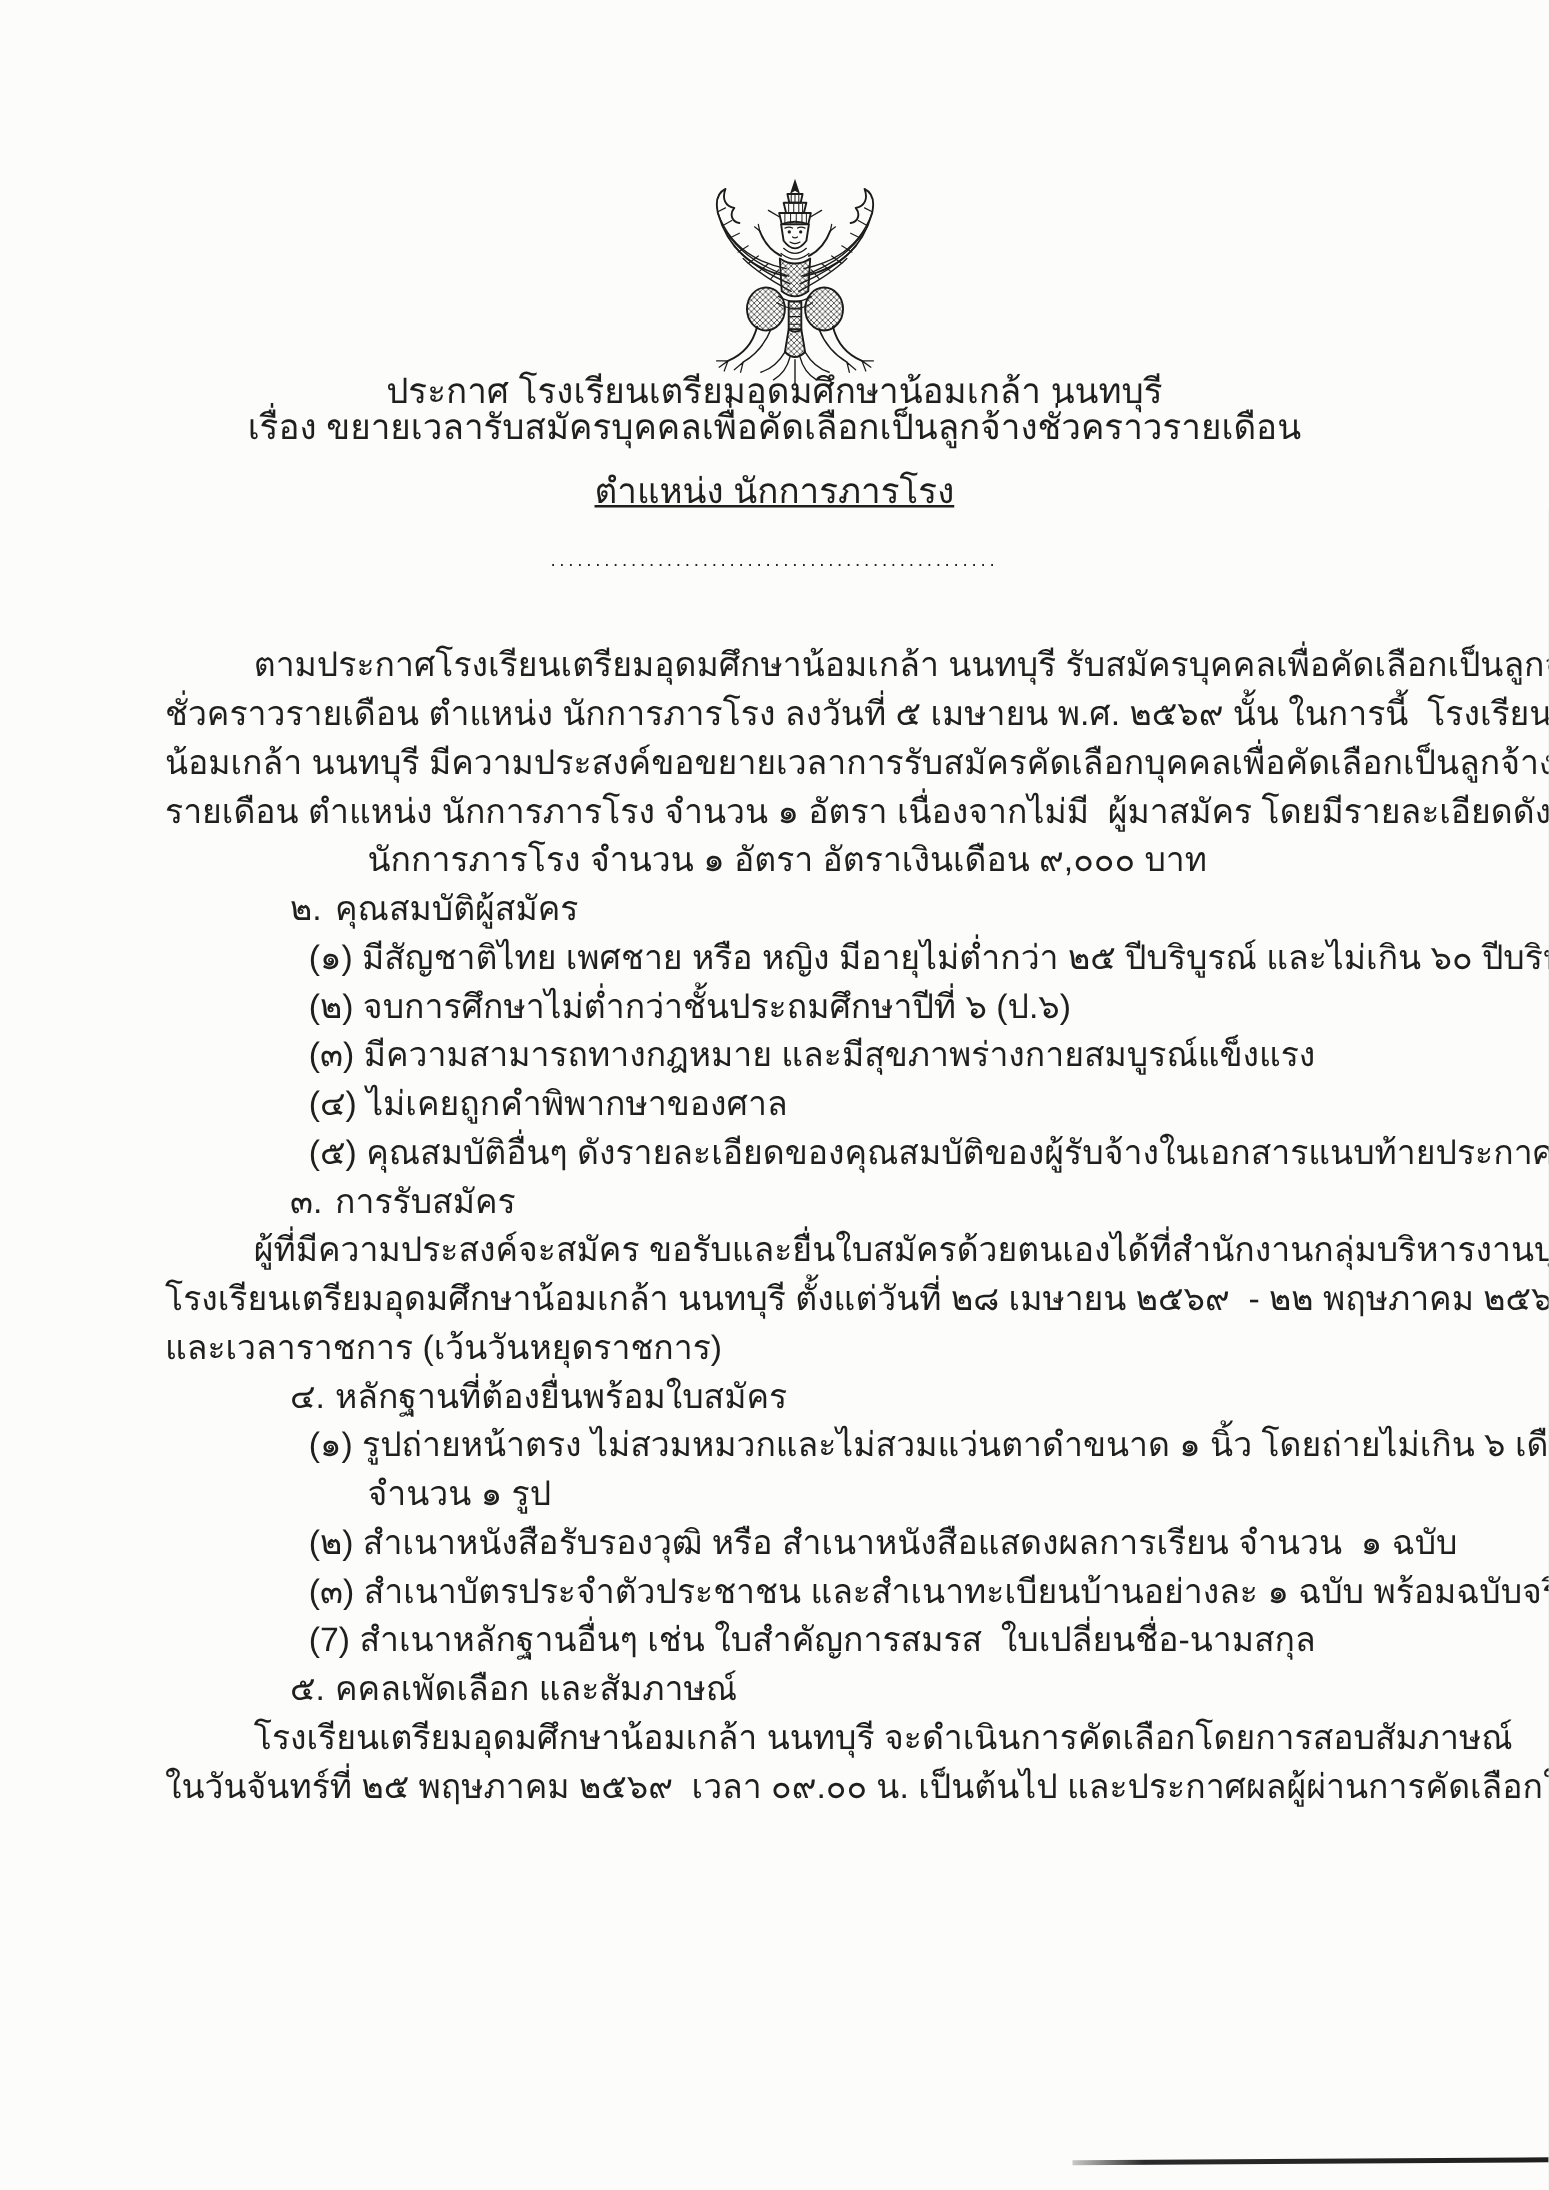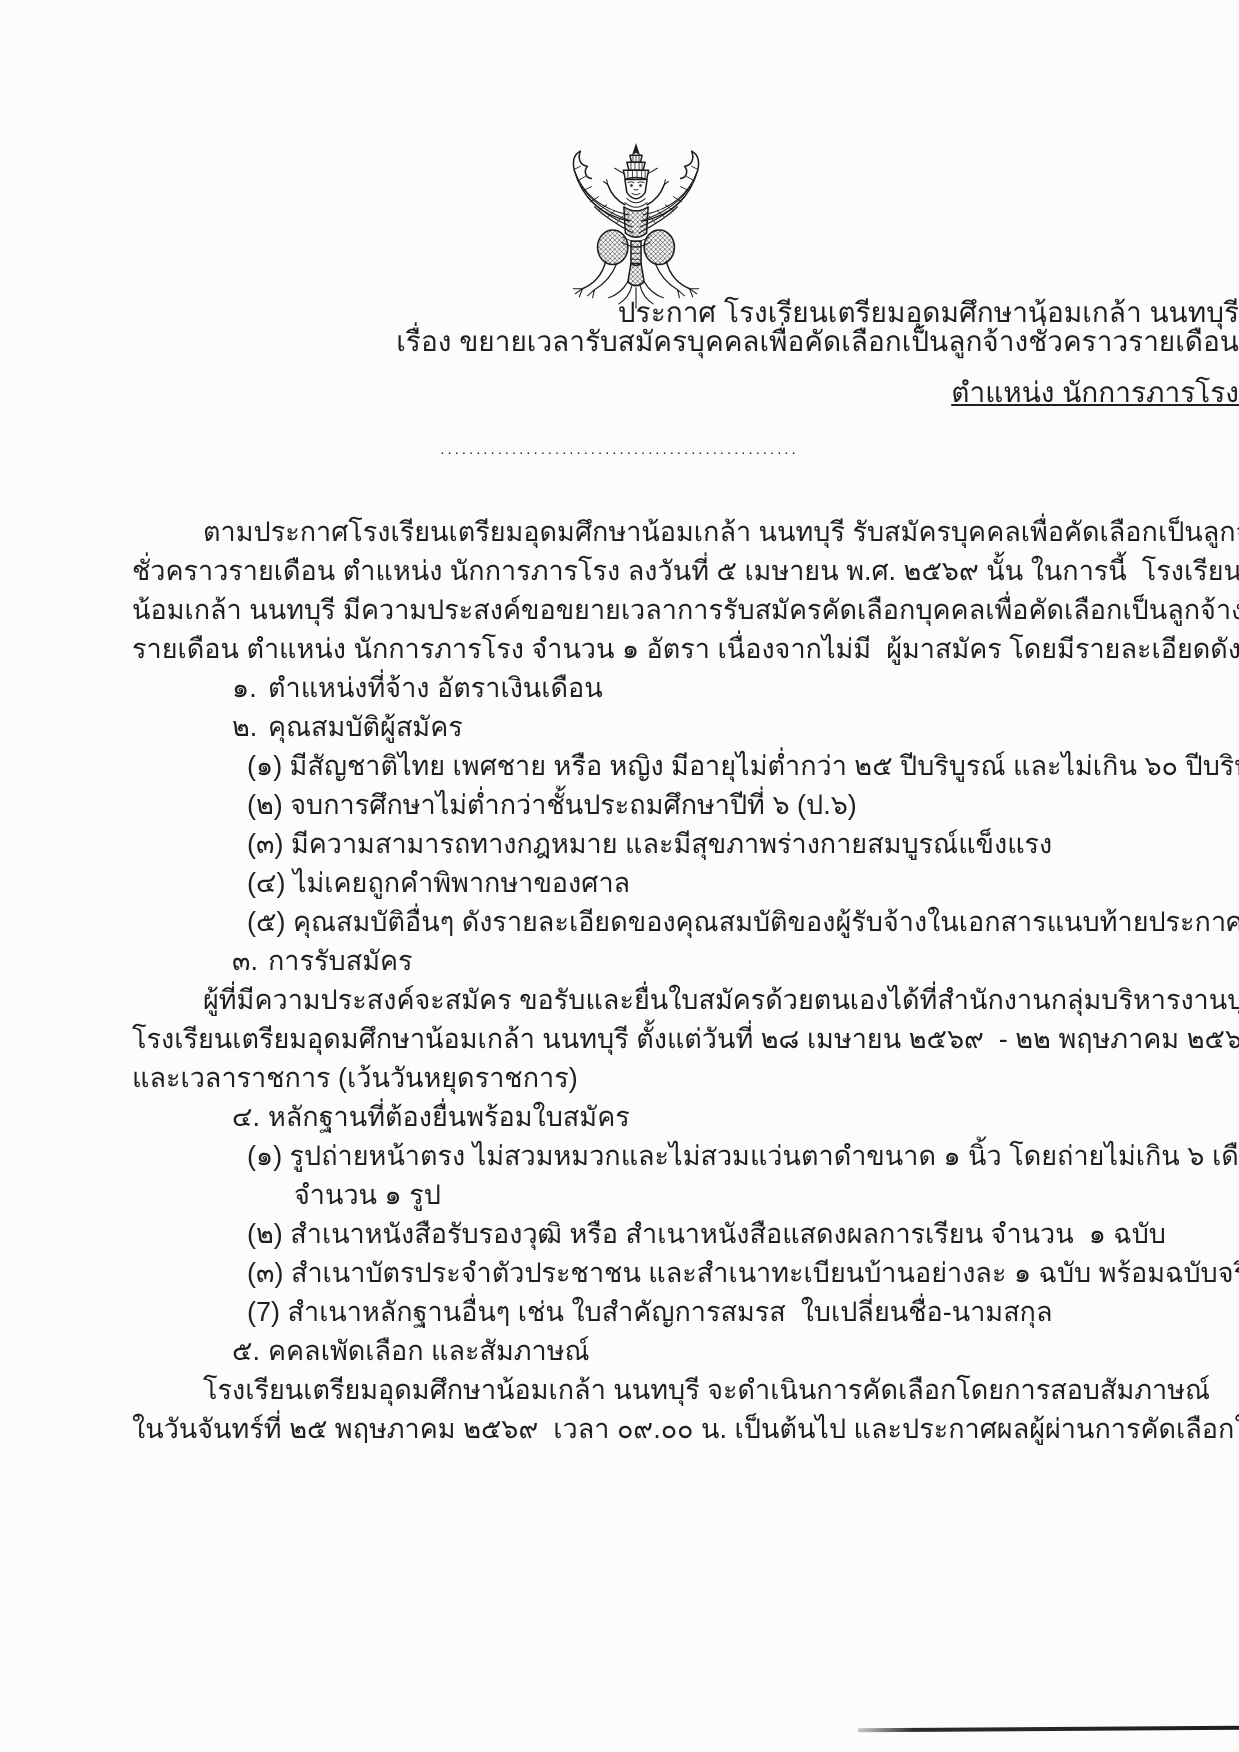--- a/index.html
+++ b/index.html
@@ -12,21 +12,21 @@
     font-family:"Liberation Sans","DejaVu Sans",sans-serif;
     color:#1f1f1f;
   }
   .emblem{
     position:absolute;left:560px;top:140px;
     width:152px;height:174px;
   }
   .title-block{position:absolute;left:0;top:0;width:1239px;}
   .t-line{
     position:absolute;left:0;width:1239px;
-    text-align:right;font-size:28px;line-height:40px;
+    text-align:center;font-size:28px;line-height:40px;
     white-space:pre;
   }
   .t1{top:293px;} .t2{top:322px;} .t3{top:373px;text-decoration:underline;}
   .divider{
     position:absolute;left:0;top:440px;width:1239px;
     text-align:center;font-size:15px;letter-spacing:3px;
     color:#222;white-space:pre;
   }
   .body{
     position:absolute;left:132px;top:513px;width:1000px;
@@ -111,21 +111,21 @@
     <div class="t-line t3">ตำแหน่ง นักการภารโรง</div>
     <div class="divider">..................................................</div>
   </div>
 
   <div class="body">
     <div class="bl i-para">ตามประกาศโรงเรียนเตรียมอุดมศึกษาน้อมเกล้า นนทบุรี รับสมัครบุคคลเพื่อคัดเลือกเป็นลูกจ้าง</div>
     <div class="bl">ชั่วคราวรายเดือน ตำแหน่ง นักการภารโรง ลงวันที่ ๕ เมษายน พ.ศ. ๒๕๖๙ นั้น ในการนี้  โรงเรียนเตรียมอุดมศึกษา</div>
     <div class="bl">น้อมเกล้า นนทบุรี มีความประสงค์ขอขยายเวลาการรับสมัครคัดเลือกบุคคลเพื่อคัดเลือกเป็นลูกจ้างชั่วคราว</div>
     <div class="bl">รายเดือน ตำแหน่ง นักการภารโรง จำนวน ๑ อัตรา เนื่องจากไม่มี  ผู้มาสมัคร โดยมีรายละเอียดดังต่อไปนี้</div>
 
-    <div class="bl i-item"><span class="num">๑.</span><span>ตำแหน่งที่จ้าง อัตราเงินเดือน</span></div>
+    <div class="bl i-sub2">นักการภารโรง จำนวน ๑ อัตรา อัตราเงินเดือน ๙,๐๐๐ บาท</div>
 
     <div class="bl i-item"><span class="num">๒.</span><span>คุณสมบัติผู้สมัคร</span></div>
     <div class="bl i-sub">(๑) มีสัญชาติไทย เพศชาย หรือ หญิง มีอายุไม่ต่ำกว่า ๒๕ ปีบริบูรณ์ และไม่เกิน ๖๐ ปีบริบูรณ์</div>
     <div class="bl i-sub">(๒) จบการศึกษาไม่ต่ำกว่าชั้นประถมศึกษาปีที่ ๖ (ป.๖)</div>
     <div class="bl i-sub">(๓) มีความสามารถทางกฎหมาย และมีสุขภาพร่างกายสมบูรณ์แข็งแรง</div>
     <div class="bl i-sub">(๔) ไม่เคยถูกคำพิพากษาของศาล</div>
     <div class="bl i-sub">(๕) คุณสมบัติอื่นๆ ดังรายละเอียดของคุณสมบัติของผู้รับจ้างในเอกสารแนบท้ายประกาศนี้</div>
 
     <div class="bl i-item"><span class="num">๓.</span><span>การรับสมัคร</span></div>
     <div class="bl i-para">ผู้ที่มีความประสงค์จะสมัคร ขอรับและยื่นใบสมัครด้วยตนเองได้ที่สำนักงานกลุ่มบริหารงานบุคคล</div>

